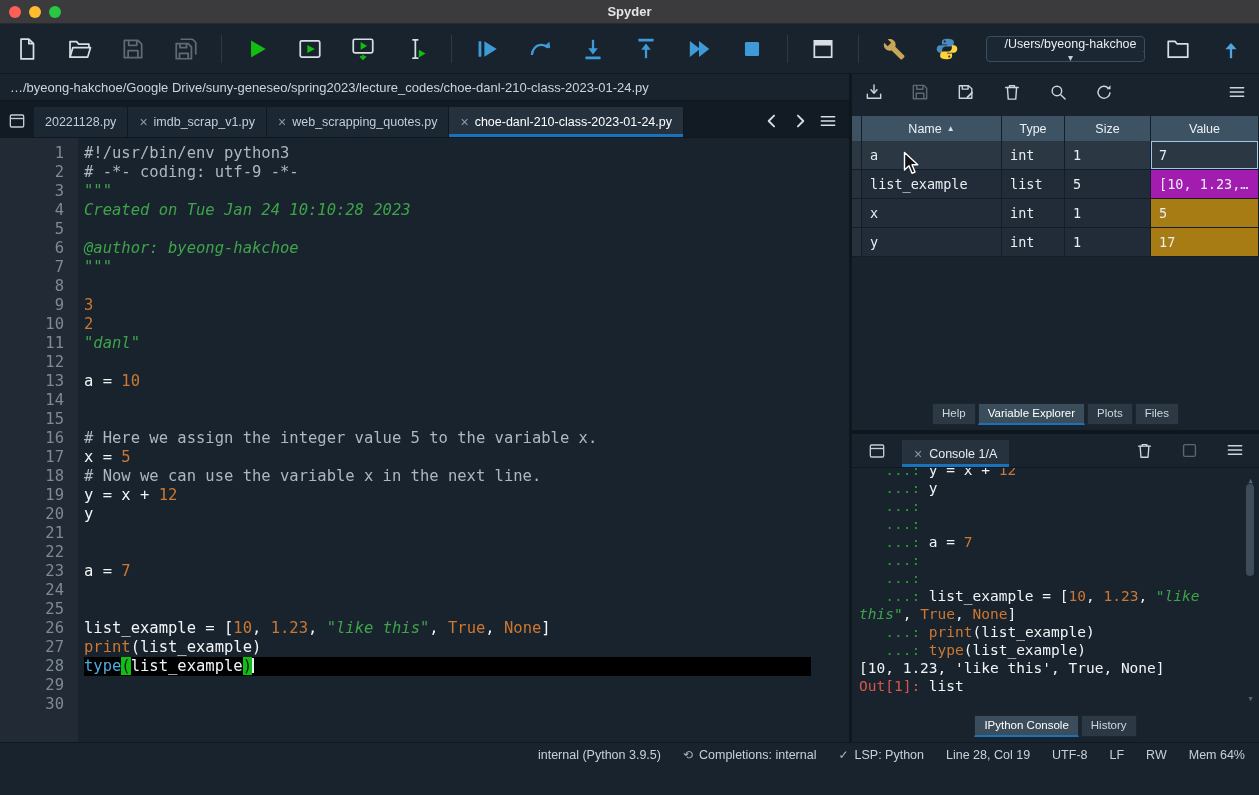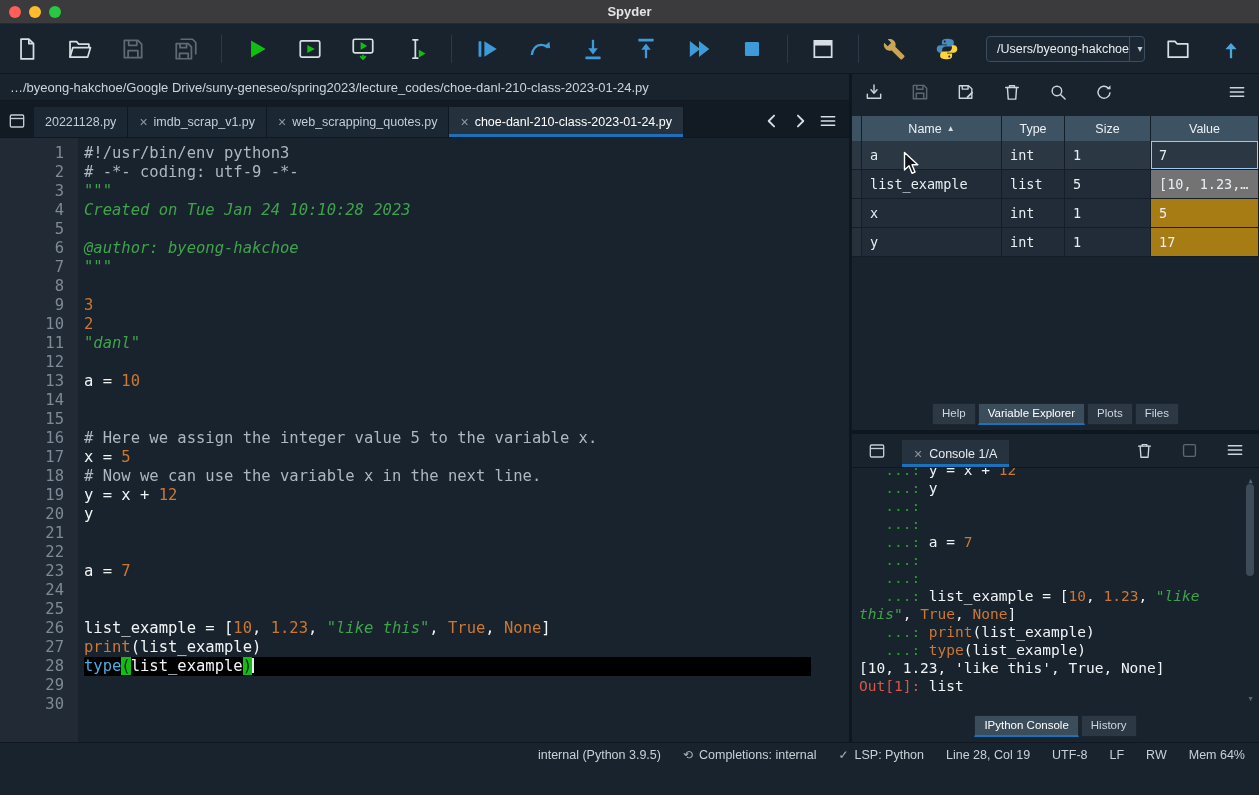--- a/index.html
+++ b/index.html
@@ -18,21 +18,21 @@
   
   .toolbar { flex:0 0 50px; display:flex; align-items:center; padding:0 8px 0 7px; gap:13px;
              background:#19232D; border-bottom:1px solid #0F1820; }
   .tbtn { width:40px; height:40px; flex:0 0 40px; display:flex; align-items:center; justify-content:center;
           background:transparent; border:none; color:#D7DEE4; }
   .tbtn svg { display:block; }
   .tbtn.disabled { opacity:.38; }
   .tsep { flex:0 0 1px; width:1px; height:28px; background:#2C3946; margin:0 2px; }
   .path-select { margin-left:6px; width:232px; height:26px; background:#1B2732; border:1px solid #3A4E5E;
                  border-radius:4px; display:flex; align-items:center; padding-left:10px;
-                 color:#E8EDF1; font-size:12.5px; white-space:nowrap; overflow:hidden; }
+                 color:#E8EDF1; font-size:12.5px; white-space:nowrap; overflow:hidden;flex-direction:column; }
   .dd-sep { width:1px; height:24px; background:#3A4E5E; margin-left:auto; flex:0 0 1px; }
   .dd-arrow { width:20px; text-align:center; color:#C3CDD5; font-size:10px; flex:0 0 20px; }
 
   
   .content { flex:1; display:flex; min-height:0; }
   .left-pane { flex:0 0 849px; width:849px; display:flex; flex-direction:column; min-width:0; }
   .vsplit { flex:0 0 3px; background:#0E161E; }
   .right-pane { flex:1; display:flex; flex-direction:column; min-width:0; }
 
   
@@ -83,21 +83,21 @@
   .ve-cell { display:flex; align-items:center; padding:0 8px; border-right:1px solid #141E28;
              border-bottom:1px solid #141E28; color:#E9EEF2; background:#212C38; overflow:hidden; white-space:nowrap; }
   .ve-row.hover .ve-cell { background:#2B3743; }
   .w-idx { flex:0 0 10px; width:10px; padding:0; background:#26313C; }
   .ve-header .w-idx { background:#3D5263; }
   .w-name { flex:0 0 140px; width:140px; }
   .w-type { flex:0 0 63px; width:63px; }
   .w-size { flex:0 0 86px; width:86px; }
   .w-value { flex:1; }
   .ve-cell.val-selected { background:#1E74BC; box-shadow:inset 0 0 0 1px #9CC8EE; }
-  .ve-cell.val-list { background:#737373; }
+  .ve-cell.val-list { background:#a21caf; }
   .ve-cell.val-int { background:#A87C15; }
 
   .panel-tabs { margin-top:auto; display:flex; justify-content:center; gap:2px; padding:3px 12px 5px; }
   .ptab { background:#2C3844; color:#CED7DE; font-size:11.5px; padding:3px 9px 4px;
           border:1px solid #1B2631; white-space:nowrap; }
   .ptab.active { background:#3B4C5A; color:#FFFFFF; border-bottom:2px solid #1A72BB; }
 
   .hsplit { flex:0 0 4px; background:#0E161E; }
 
   

